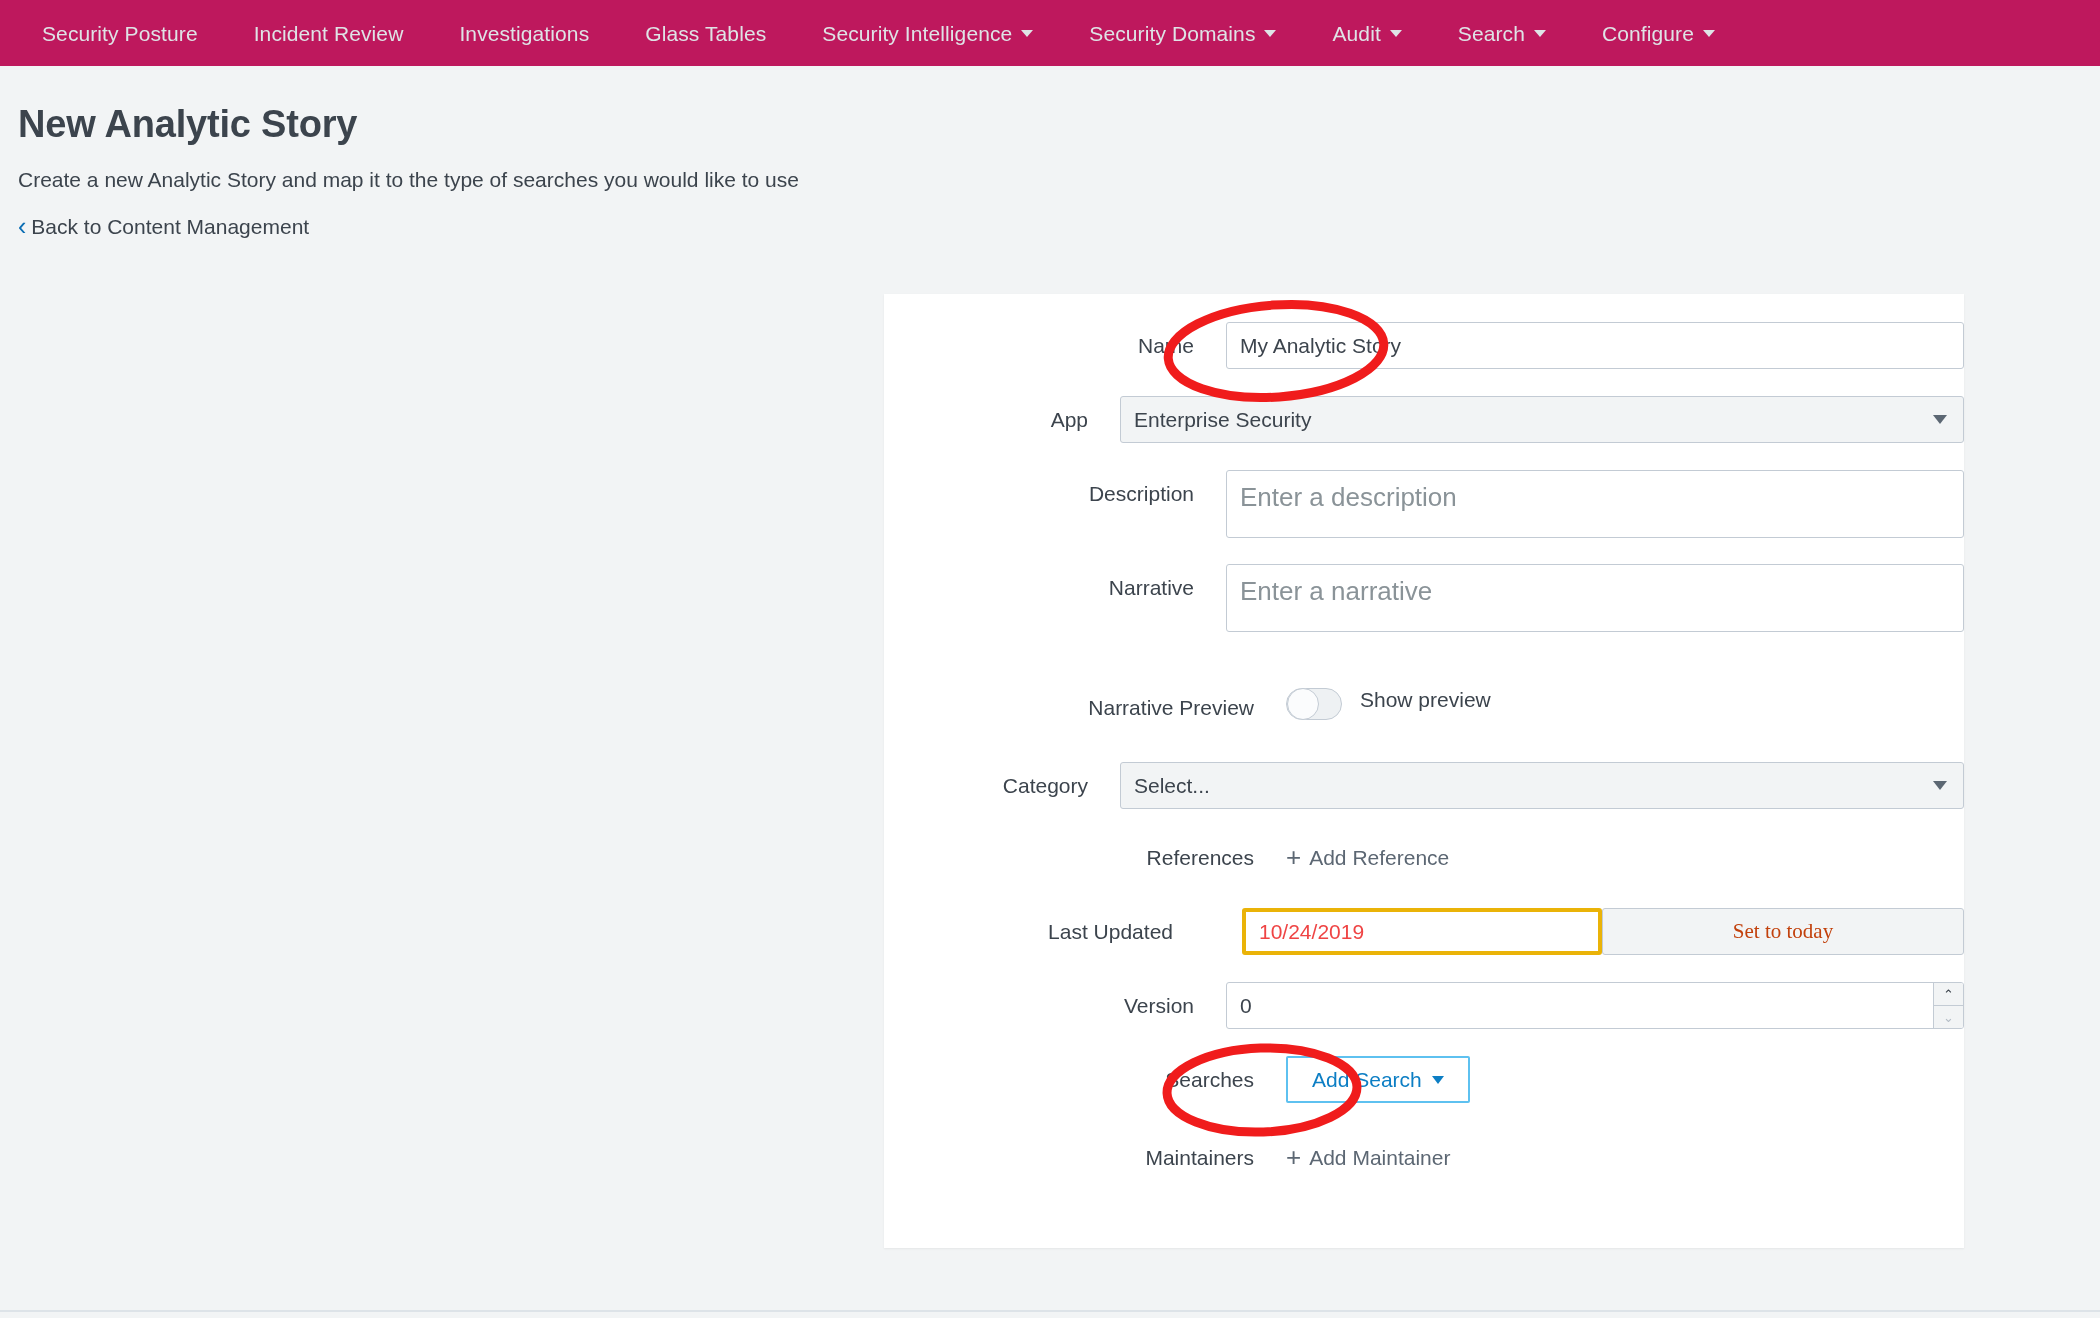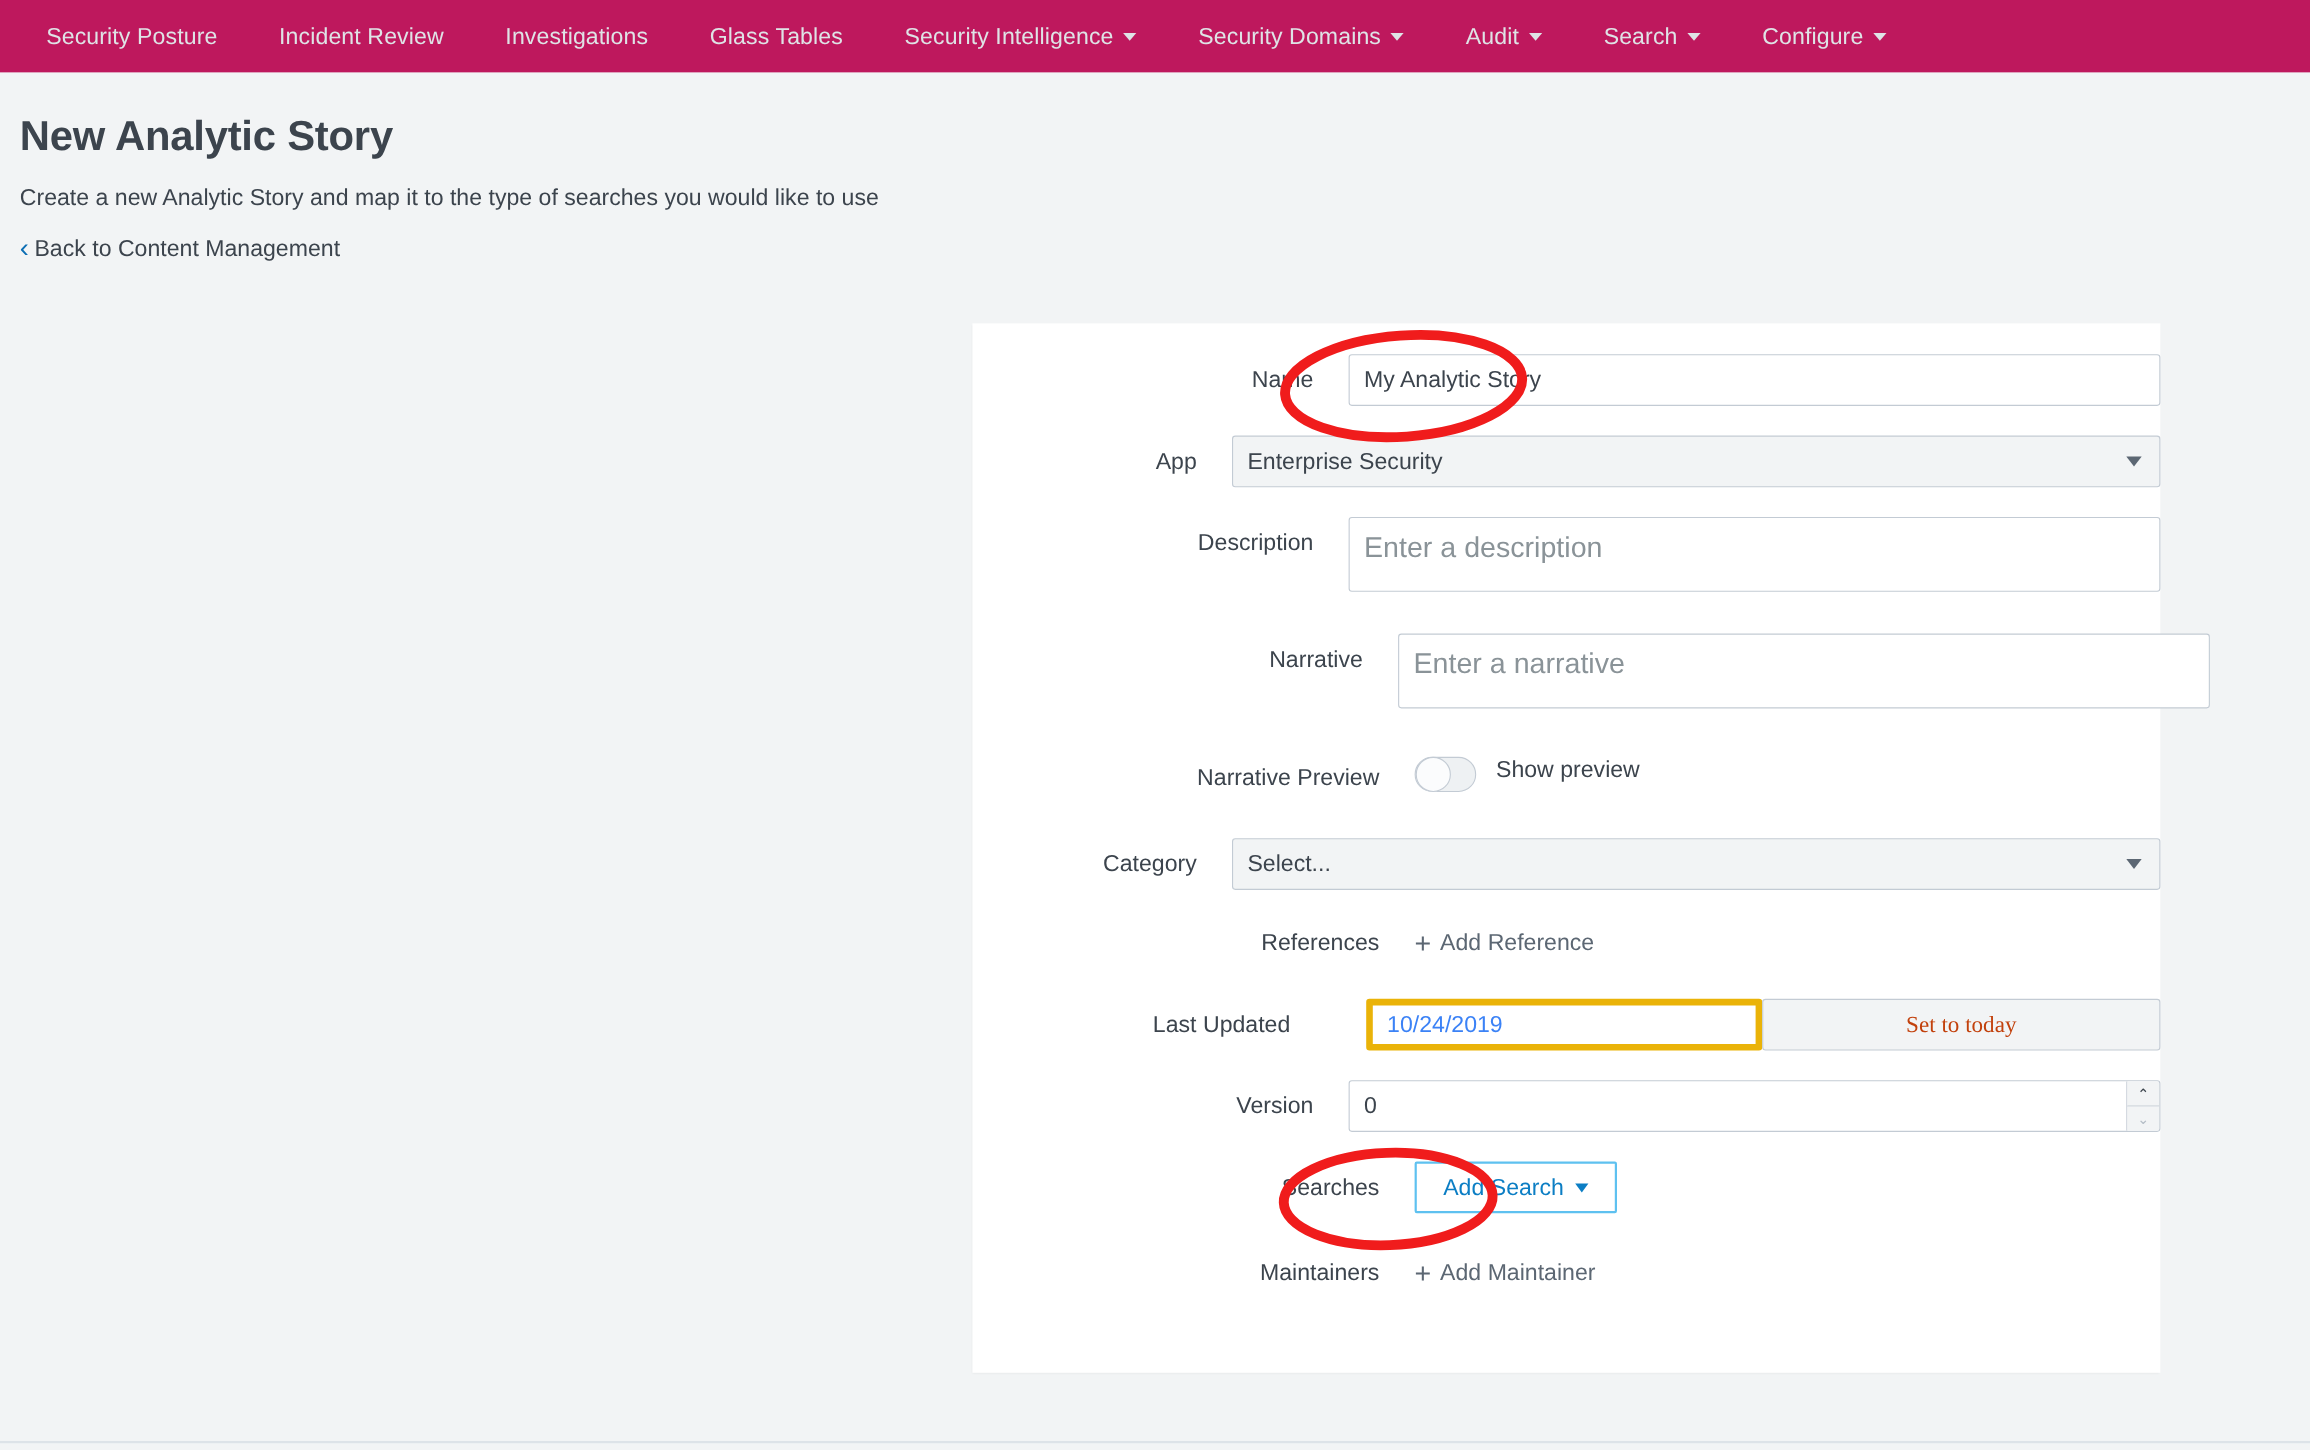--- a/index.html
+++ b/index.html
@@ -217,26 +217,26 @@
     margin-right: 8px;
     line-height: 1;
     transform: translateY(-1px);
     color: #5c6773;
   }
 
   
   .date-input {
     width: 360px;
     height: 47px;
-    border: 6px solid #eab308;
+    border: 4px solid #eab308;
     border-radius: 3px;
     background: #fff;
     font-family: "Liberation Sans", sans-serif;
     font-size: 21px;
-    color: #3b82f6;
+    color: #ef4444;
     padding: 0 13px;
     outline: none;
   }
   .today-btn {
     width: 362px;
     height: 47px;
     border: 1px solid #c3cbd4;
     border-radius: 3px;
     background: #f2f4f5;
     font-family: Liberation Serif, serif;
@@ -397,21 +397,21 @@
       </div>
     </div>
 
     <div class="form-row" style="top:176px;">
       <div class="f-label">Description</div>
       <div class="f-control">
         <textarea class="area-input" placeholder="Enter a description" style=""></textarea>
       </div>
     </div>
 
-    <div class="form-row" style="top:282px;margin-left:45px;">
+    <div class="form-row" style="top:270px;">
       <div class="f-label">Narrative</div>
       <div class="f-control">
         <textarea class="area-input" placeholder="Enter a narrative" style=""></textarea>
       </div>
     </div>
 
     <div class="form-row" style="top:390px;">
       <div class="f-label">Narrative Preview</div>
       <div class="f-control">
         <div class="toggle-wrap">

